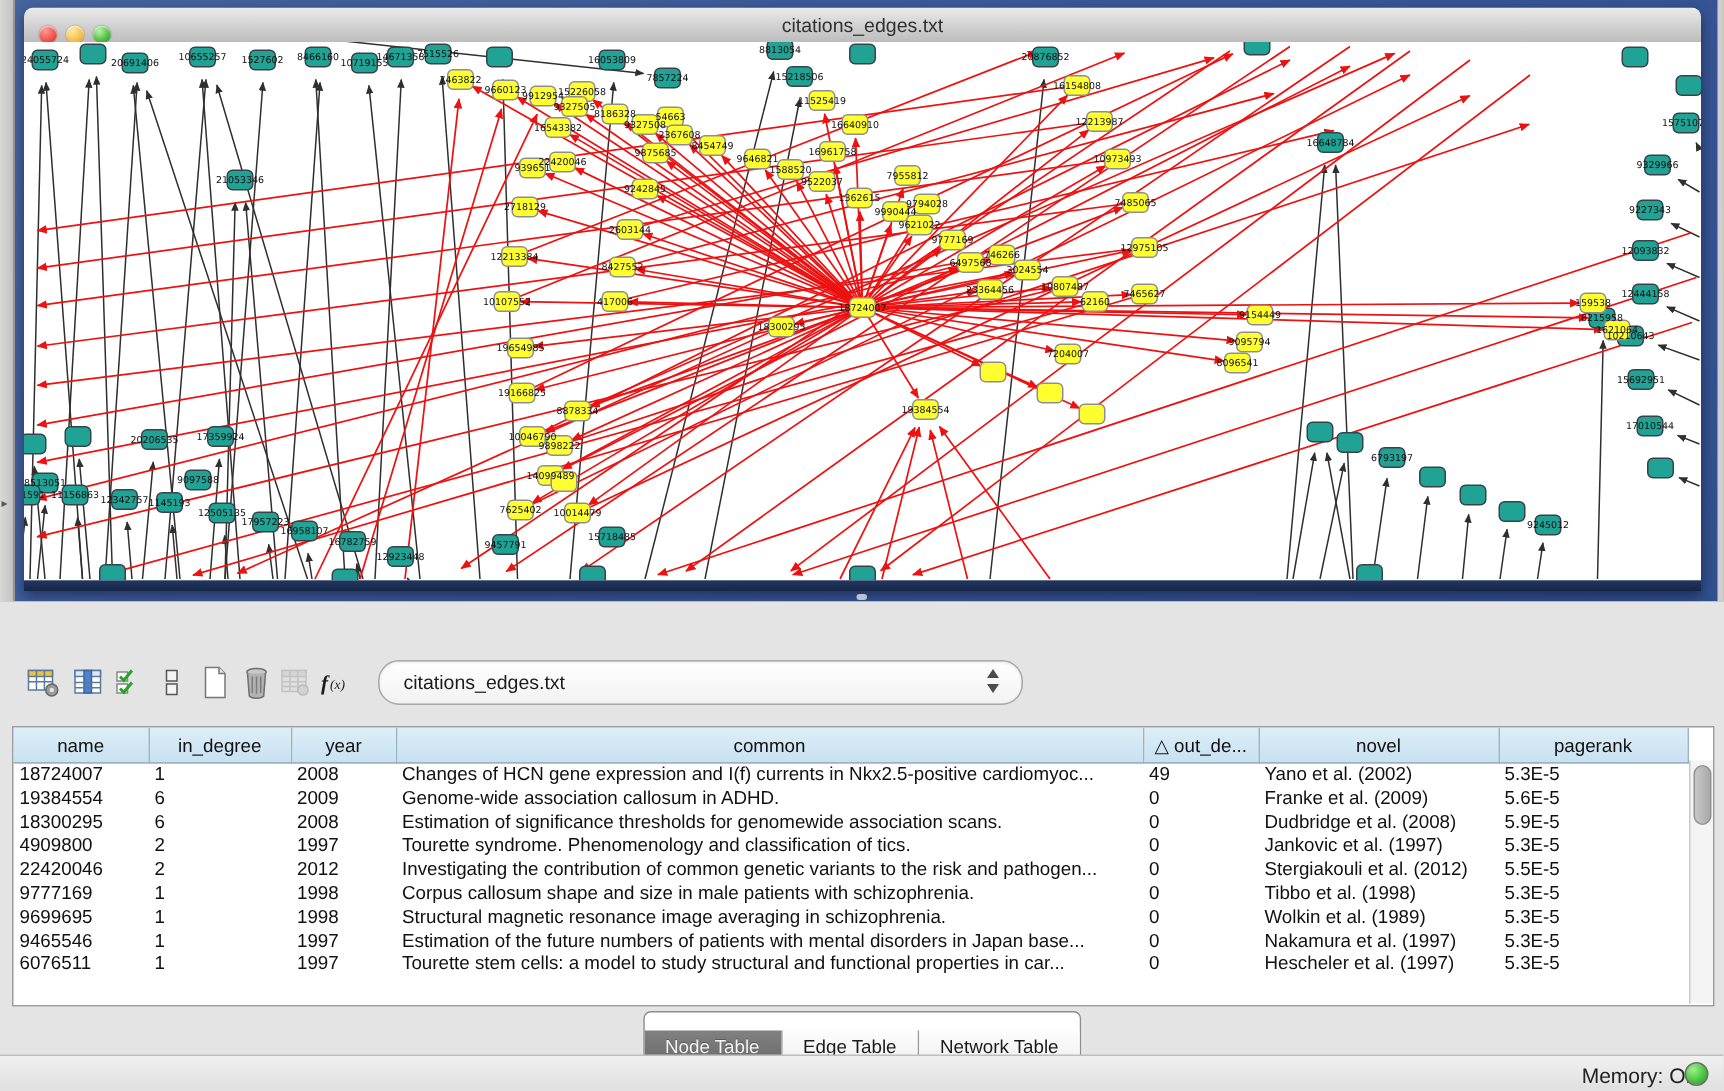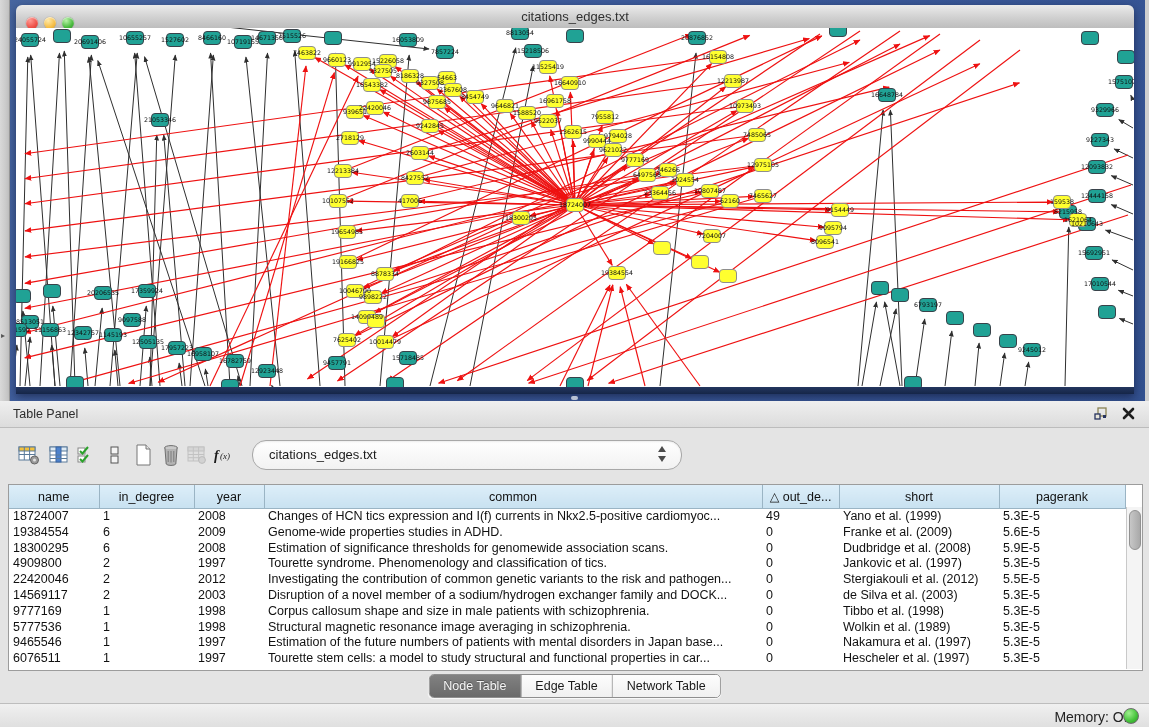--- a/index.html
+++ b/index.html
@@ -38,21 +38,21 @@
   
   #table-box{position:absolute;left:8px;top:83px;width:1133px;height:185px;background:#fff;border:1px solid #9c9c9c;overflow:hidden;}
   table{border-collapse:collapse;table-layout:fixed;width:1116px;font-size:12.5px;color:#111;}
   thead th{height:21px;background:linear-gradient(#ddeef9,#c8e1f0);border-right:1px solid #9ab4c4;border-bottom:1px solid #9ab4c4;font-weight:normal;overflow:hidden;white-space:nowrap;}
   tbody td{height:15.8px;padding:0 3px 0 4px;overflow:hidden;white-space:nowrap;text-overflow:clip;line-height:15.8px;}
   #vscroll{position:absolute;right:0;top:22px;width:15px;height:162px;background:#f4f4f4;border-left:1px solid #c9c9c9;}
   #vscroll .thumb{position:absolute;left:2px;top:3px;width:10px;height:38px;border-radius:6px;background:linear-gradient(90deg,#c7c7c7,#a9a9a9);border:1px solid #919191;}
   
   #tabbar{position:absolute;left:0;top:270px;width:1149px;height:32px;}
   #seg{position:absolute;left:50%;transform:translateX(-50%);top:3px;display:flex;border:1px solid #8e8e8e;border-radius:5px;overflow:hidden;background:#fff;box-shadow:0 1px 1px rgba(255,255,255,.8);}
-  .seg-btn{padding:3px 14px;font-size:12.5px;color:#1a1a1a;background:linear-gradient(#fdfdfd,#f0f0f0);border-right:1px solid #9a9a9a;cursor:pointer;line-height:16px;}
+  .seg-btn{padding:3px 14px;font-size:12.5px;color:#1a1a1a;background:linear-gradient(#fdfdfd,#f0f0f0);border-right:1px solid #9a9a9a;cursor:pointer;line-height:16px;margin-top:12px;}
   .seg-btn:last-child{border-right:none;}
   .seg-btn.sel{background:linear-gradient(#818181,#6a6a6a);color:#f4f4f4;text-shadow:0 -1px 0 rgba(0,0,0,.3);}
   
   #statusbar{position:absolute;left:0;top:302px;width:1149px;height:24px;background:linear-gradient(#f0f0f0,#dfdfdf);border-top:1px solid #bdbdbd;}
   #statusbar .mem{position:absolute;right:16px;top:5px;font-size:14px;color:#222;}
   #mem-dot{position:absolute;right:10px;top:4px;width:14px;height:14px;border-radius:50%;background:radial-gradient(circle at 35% 30%,#9ff08e,#43c139 60%,#2f9428);border:1px solid #6d6d6d;}
   
   #split-dot{position:absolute;left:571px;top:396px;width:7px;height:4px;border-radius:2px;background:#b9c2d4;}
 </style>
 </head>
@@ -482,31 +482,20 @@
             <text x="1078" y="222" text-anchor="middle" font-size="6.3" font-family="&quot;DejaVu Sans&quot;,sans-serif" fill="#101010">1621064</text>
           </g>
       </svg>
     </div>
     <div class="bottom-edge"></div>
   </div>
   <div id="split-dot"></div>
 </div>
 
 <div id="table-panel">
-  <div id="panel-titlebar">
-    <div class="ptitle">Table Panel</div>
-    <svg id="float-icon" viewBox="0 0 16 16">
-      <rect x="5" y="2" width="8" height="8" fill="none" stroke="#8a8354" stroke-width="1.3"></rect>
-      <rect x="2" y="8" width="5" height="5" fill="#e8e6da" stroke="#26335f" stroke-width="1.3"></rect>
-      <rect x="10" y="9" width="3" height="3" fill="#26335f"></rect>
-    </svg>
-    <svg id="close-icon" viewBox="0 0 15 15">
-      <path d="M3,3 L12,12 M12,3 L3,12" stroke="#1d1d1d" stroke-width="2.6" stroke-linecap="round"></path>
-    </svg>
-  </div>
 
   <div id="toolbar">
       <div class="tbtn" style="left: 14px;">
         <svg width="22" height="20" viewBox="0 0 22 20">
           <rect x="1" y="2" width="16" height="13" fill="#fff" stroke="#5a7a9a"></rect>
           <rect x="1" y="2" width="16" height="4" fill="#f2c13c" stroke="#5a7a9a"></rect>
           <path d="M6.3,2 V15 M11.6,2 V15 M1,9.5 H17" stroke="#5a7a9a" fill="none"></path>
           <circle cx="16.5" cy="15" r="4" fill="#9a9a9a" stroke="#666"></circle>
           <circle cx="16.5" cy="15" r="1.5" fill="#e2e2e2"></circle>
         </svg>
@@ -580,39 +569,39 @@
           <col style="width: 160px;">
           <col style="width: 126px;">
         </colgroup>
       <thead>
           <tr id="hdr-row">
             <th>name</th>
             <th>in_degree</th>
             <th>year</th>
             <th>common</th>
             <th>△ out_de...</th>
-            <th>short</th>
+            <th>novel</th>
             <th>pagerank</th>
           </tr>
         </thead>
       <tbody id="tbody">
           <tr>
             <td>18724007</td>
             <td>1</td>
             <td>2008</td>
-            <td>Changes of HCN tics expression and I(f) currents in Nkx2.5-positive cardiomyoc...</td>
+            <td>Changes of HCN gene expression and I(f) currents in Nkx2.5-positive cardiomyoc...</td>
             <td>49</td>
-            <td>Yano et al. (1999)</td>
+            <td>Yano et al. (2002)</td>
             <td>5.3E-5</td>
           </tr>
           <tr>
             <td>19384554</td>
             <td>6</td>
             <td>2009</td>
-            <td>Genome-wide properties studies in ADHD.</td>
+            <td>Genome-wide association callosum in ADHD.</td>
             <td>0</td>
             <td>Franke et al. (2009)</td>
             <td>5.6E-5</td>
           </tr>
           <tr>
             <td>18300295</td>
             <td>6</td>
             <td>2008</td>
             <td>Estimation of significance thresholds for genomewide association scans.</td>
             <td>0</td>
@@ -631,39 +620,30 @@
           <tr>
             <td>22420046</td>
             <td>2</td>
             <td>2012</td>
             <td>Investigating the contribution of common genetic variants to the risk and pathogen...</td>
             <td>0</td>
             <td>Stergiakouli et al. (2012)</td>
             <td>5.5E-5</td>
           </tr>
           <tr>
-            <td>14569117</td>
-            <td>2</td>
-            <td>2003</td>
-            <td>Disruption of a novel member of a sodium/hydrogen exchanger family and DOCK...</td>
-            <td>0</td>
-            <td>de Silva et al. (2003)</td>
-            <td>5.3E-5</td>
-          </tr>
-          <tr>
             <td>9777169</td>
             <td>1</td>
             <td>1998</td>
             <td>Corpus callosum shape and size in male patients with schizophrenia.</td>
             <td>0</td>
             <td>Tibbo et al. (1998)</td>
             <td>5.3E-5</td>
           </tr>
           <tr>
-            <td>5777536</td>
+            <td>9699695</td>
             <td>1</td>
             <td>1998</td>
             <td>Structural magnetic resonance image averaging in schizophrenia.</td>
             <td>0</td>
             <td>Wolkin et al. (1989)</td>
             <td>5.3E-5</td>
           </tr>
           <tr>
             <td>9465546</td>
             <td>1</td>

